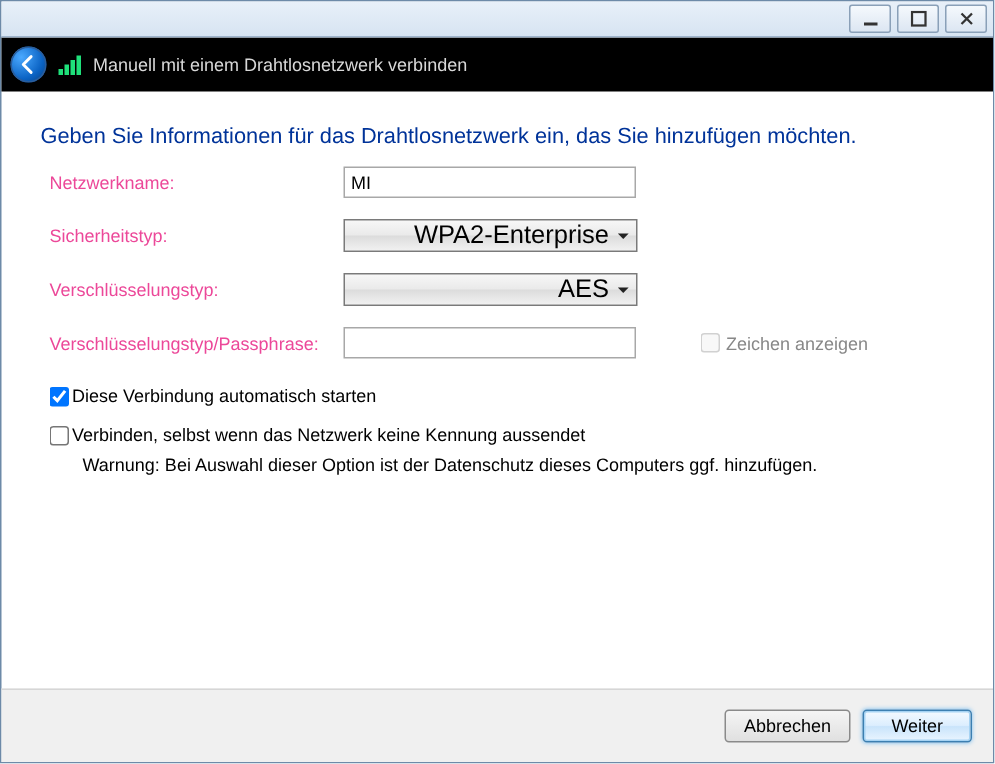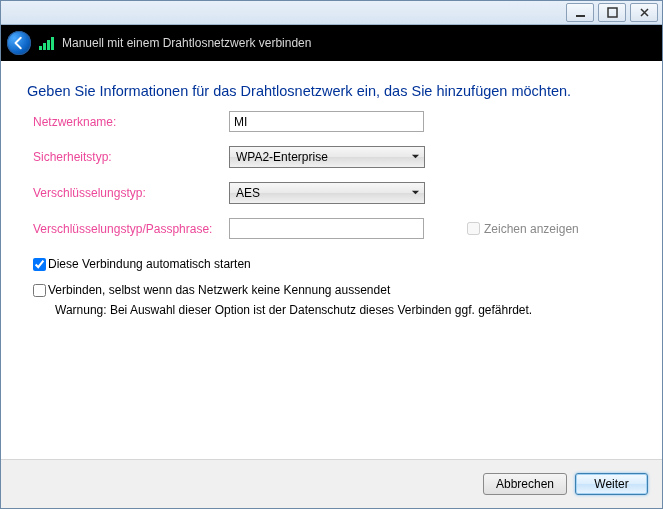--- a/index.html
+++ b/index.html
@@ -117,21 +117,22 @@
   .select-wrap {
     position: relative;
     width: 196px;
     height: 22px;
     box-sizing: border-box;
     border: 1px solid #7a7a7a;
     background: linear-gradient(to bottom, #f7f7f7 0%, #eaeaea 48%, #dcdcdc 52%, #f1f1f1 100%);
     display:flex;
     align-items:center;
     padding: 0 18px 0 6px;
-    font-size: 12px;
+    font-size: 17px;
+    justify-content: flex-end;
   }
   .select-arrow {
     position: absolute;
     right: 4px;
     top: 50%;
     transform: translateY(-50%);
   }
   .select-arrow svg{ width:9px; height:9px; fill:#222; }
 
   .show-chars {
@@ -267,21 +268,21 @@
 
     <label class="check-row">
       <input type="checkbox" id="cb-auto" checked="" style="">
       <span>Diese Verbindung automatisch starten</span>
     </label>
 
     <label class="check-row second">
       <input type="checkbox" id="cb-hidden" style="">
       <span>Verbinden, selbst wenn das Netzwerk keine Kennung aussendet</span>
     </label>
-    <div class="warning-line">Warnung: Bei Auswahl dieser Option ist der Datenschutz dieses Verbinden ggf. gefährdet.</div>
+    <div class="warning-line">Warnung: Bei Auswahl dieser Option ist der Datenschutz dieses Computers ggf. hinzufügen.</div>
 
   </div>
 
   <div class="footer">
     <button class="btn">Abbrechen</button>
     <button class="btn primary">Weiter</button>
   </div>
 
 </div>
 

